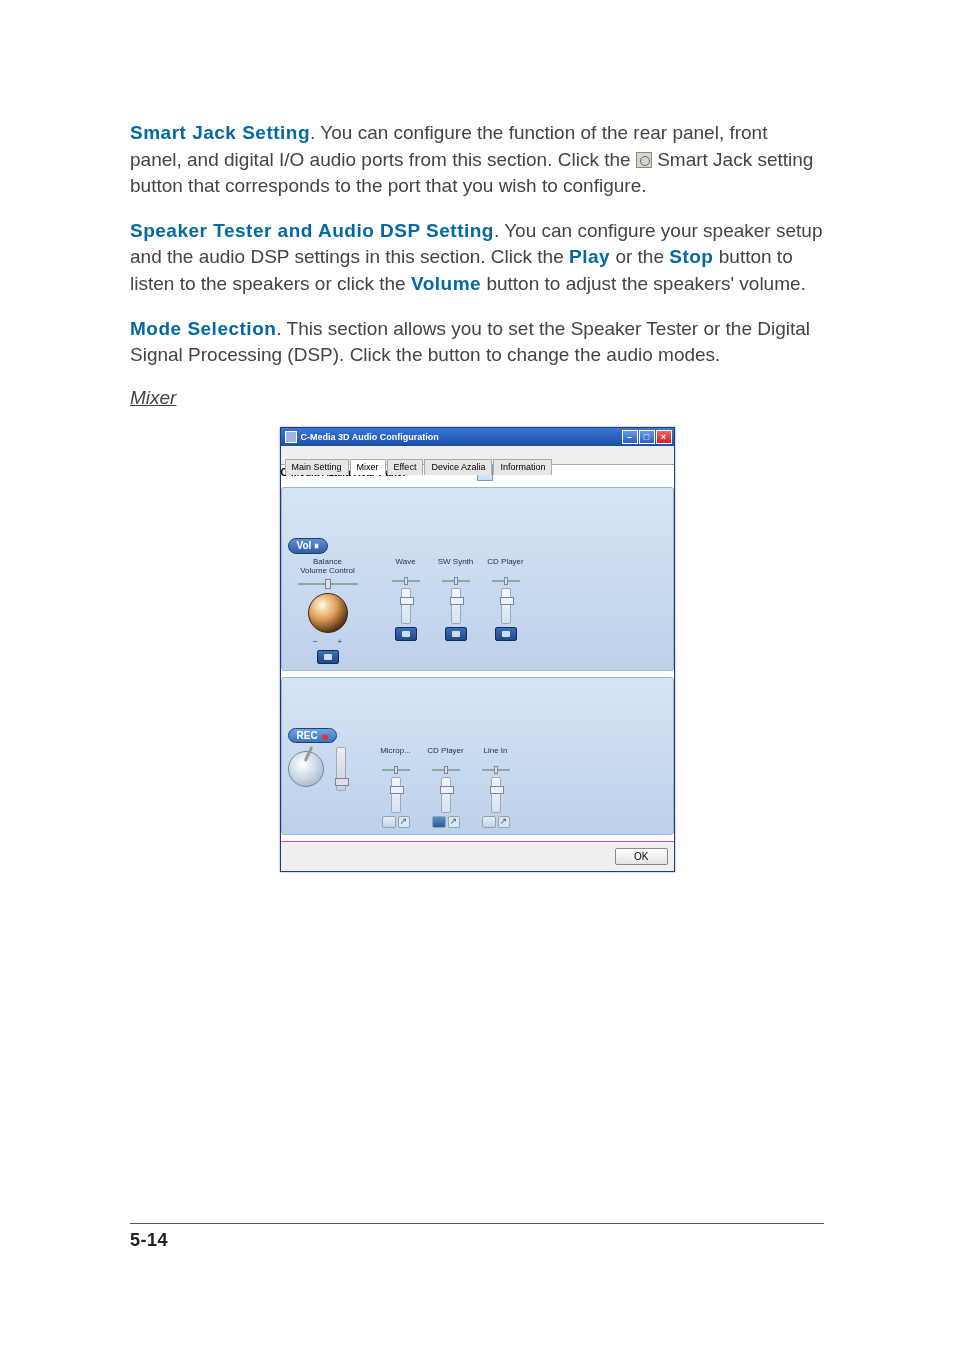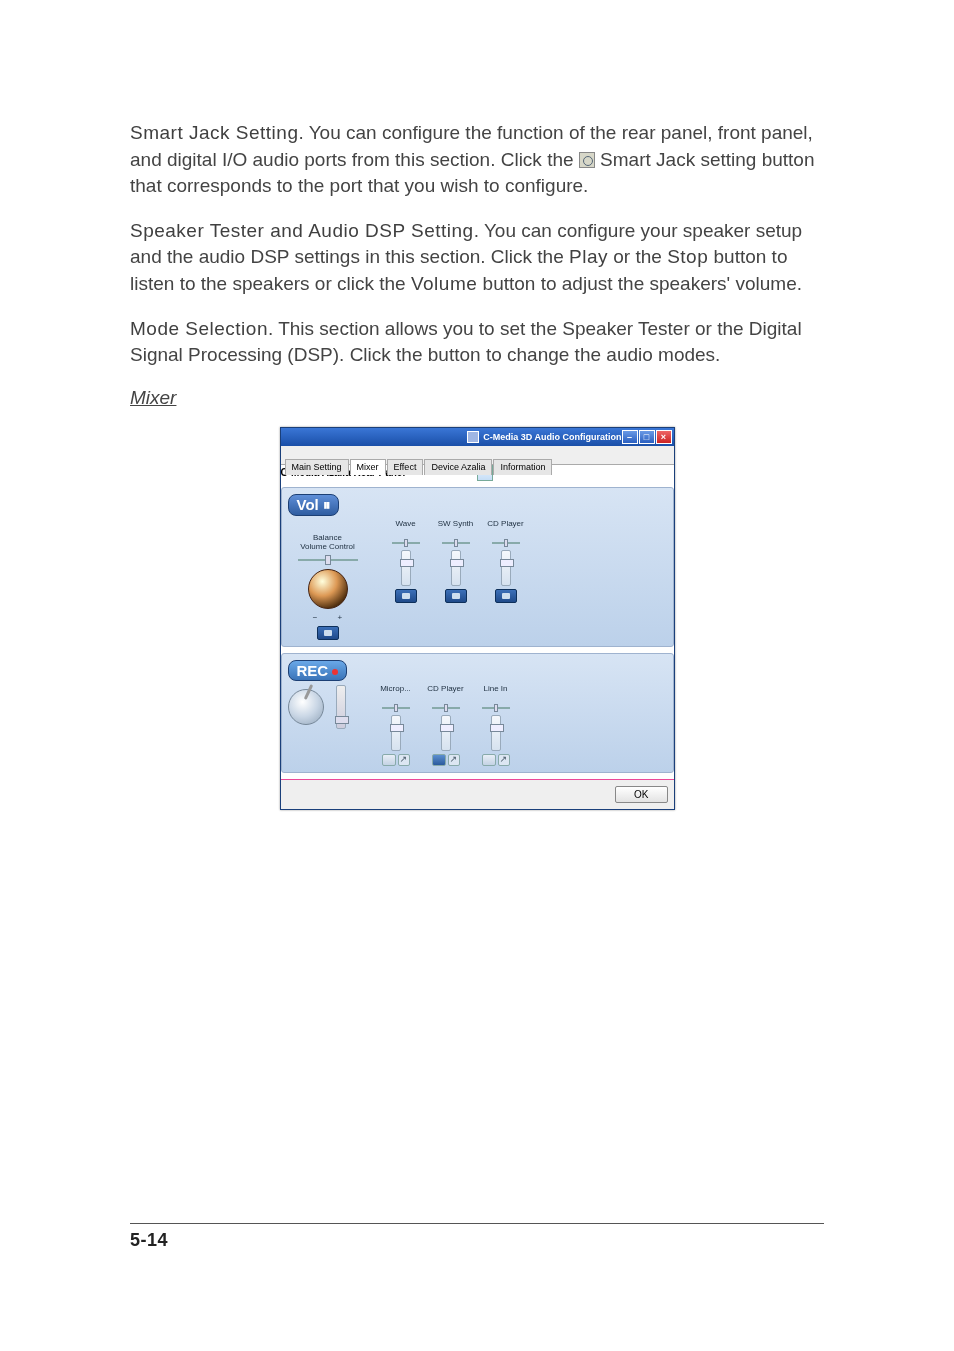--- a/index.html
+++ b/index.html
@@ -1,53 +1,53 @@
 <!DOCTYPE html>
 <html><head>
   <meta charset="utf-8">
   <style>
     * { margin: 0; padding: 0; box-sizing: border-box; }
     body { width: 954px; height: 1351px; background: #fff; font-family: Arial, Helvetica, sans-serif; color: #333; position: relative; }
     .page { padding: 120px 130px 0 130px; }
     .para { font-size: 19px; line-height: 1.4; margin-bottom: 18px; color: #444; }
     .para b { font-weight: 900; color: #222; }
-    .para b.cmd { font-weight: 400; color: #404040; letter-spacing: 0.5px; }
+    .para b.cmd { font-weight: 700; color: #0369a1; letter-spacing: 0.5px; }
     .section-title { font-size: 19px; font-style: italic; text-decoration: underline; color: #444; margin-bottom: 2px; }
     .inline-icon { display: inline-block; width: 16px; height: 16px; background: #d7d7c8; border: 1px solid #888; vertical-align: middle; position: relative; top: -1px; }
     .inline-icon::after { content: ""; position: absolute; left: 3px; top: 3px; width: 8px; height: 8px; border-radius: 50%; border: 1px solid #567; }
 
     
     .app-window { width: 395px; margin: 18px auto 0 auto; border: 1px solid #1a3f7a; box-shadow: 0 0 2px rgba(0,0,0,.4); font-family: Tahoma, Arial, sans-serif; font-size: 9px; color: #000; }
-    .titlebar { height: 18px; background: linear-gradient(#3a76d6, #1a4fa8); display: flex; align-items: center; justify-content: flex-end; padding: 0 2px 0 4px; }
+    .titlebar { height: 18px; background: linear-gradient(#3a76d6, #1a4fa8); display: flex; align-items: center; justify-content: space-between; padding: 0 2px 0 4px; }
     .titlebar-left { display: flex; align-items: center; gap: 4px; }
     .titlebar-icon { width: 12px; height: 12px; background: #9fb6e4; border: 1px solid #fff; }
     .titlebar-title { color: #fff; font-size: 9px; font-weight: bold; }
     .titlebar-buttons { display: flex; gap: 1px; }
     .tb-btn { width: 16px; height: 14px; border: 1px solid #fff; display: flex; align-items: center; justify-content: center; color: #fff; font-size: 9px; font-weight: bold; }
     .tb-min { background: linear-gradient(#6a9ae6,#2a5fc0); }
     .tb-max { background: linear-gradient(#6a9ae6,#2a5fc0); }
     .tb-close { background: linear-gradient(#e66,#c22); }
 
     .tabs { display: flex; background: #efefef; border-bottom: 1px solid #aaa; padding: 2px 0 0 4px; }
     .tab { padding: 2px 6px; border: 1px solid #aaa; border-bottom: none; background: #e6e6e6; margin-right: 1px; font-size: 9px; position: relative; top: 11px; }
     .tab.active { background: #fff; border-bottom: 1px solid #fff; }
 
     .tab-body { background: #fff; }
     .device-row { display: flex; align-items: center; gap: 6px; margin-bottom: 6px; }
     .device-label { font-weight: bold; font-size: 10px; }
     .device-select { width: 16px; height: 16px; border: 1px solid #7a9; background: linear-gradient(#eaf4ff,#c6def6); display: flex; align-items: center; justify-content: center; color: #345; font-size: 8px; }
 
     .mixer-panel { background: linear-gradient(#d7e4f4, #bcd1ea); border: 1px solid #9fb3cf; border-radius: 3px; padding: 6px; margin-bottom: 6px; }
-    .pill { display: inline-block; padding: 1px 8px; border-radius: 8px; font-size: 15px; font-weight: bold; color: #fff; background: linear-gradient(#5f8fd8,#2f5da0); border: 1px solid #1c3f74; }
+    .pill { display: inline-block; padding: 1px 8px; border-radius: 8px; font-size: 10px; font-weight: bold; color: #fff; background: linear-gradient(#5f8fd8,#2f5da0); border: 1px solid #1c3f74; margin-top: 44px; }
     .pill.rec { background: linear-gradient(#6aa8e8,#3a74b8); }
     .rec-dot { display:inline-block; width:6px; height:6px; background:#e33; border-radius:50%; margin-left:4px; vertical-align:middle; }
 
     .panel-content { display: flex; align-items: flex-start; gap: 10px; margin-top: 4px; }
     .knob-section { display: flex; flex-direction: column; align-items: center; gap: 4px; width: 80px; }
-    .knob-label-row { text-align: center; font-size: 8px; color: #234; line-height: 1.1; margin-top: 14px; }
+    .knob-label-row { text-align: center; font-size: 8px; color: #234; line-height: 1.1; }
     .balance-slider { width: 60px; height: 10px; position: relative; }
     .balance-track { position:absolute; left:0; right:0; top:4px; height:2px; background:#8aa; }
     .balance-thumb { position:absolute; left:50%; top:0; width:6px; height:10px; background:#dde; border:1px solid #789; transform:translateX(-50%); }
     .knob { width: 40px; height: 40px; border-radius: 50%; background: radial-gradient(circle at 35% 30%, #ffd, #d95 40%, #531 75%, #000); border: 1px solid #421; }
     .mute-btn { width: 22px; height: 14px; background: linear-gradient(#3b6fb8,#1f4a8a); border: 1px solid #0d2f5a; border-radius: 2px; position: relative; }
     .mute-btn::after { content:""; position:absolute; left:6px; top:3px; width:8px; height:6px; background:#cde; border-radius:1px; }
 
     .mic-icon { width: 36px; height: 36px; border-radius: 50%; background: radial-gradient(circle at 40% 35%,#fff,#c9d6e5 50%,#8fa3b8); border:1px solid #789; position:relative; }
     .mic-icon::after { content:""; position:absolute; left:18px; top:-6px; width:3px; height:16px; background:#999; transform:rotate(25deg); border-radius:2px; }
     .rec-slider { width:10px; height:44px; background:linear-gradient(#eee,#ccd); border:1px solid #9ab; border-radius:2px; margin-left:8px; position:relative; }

